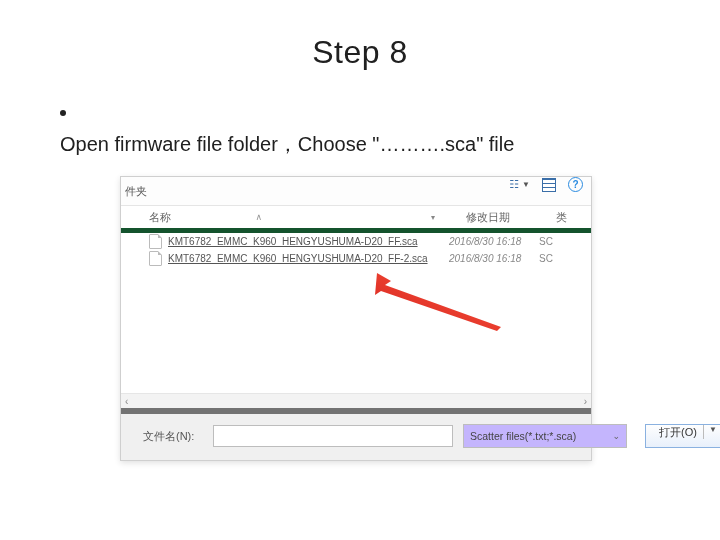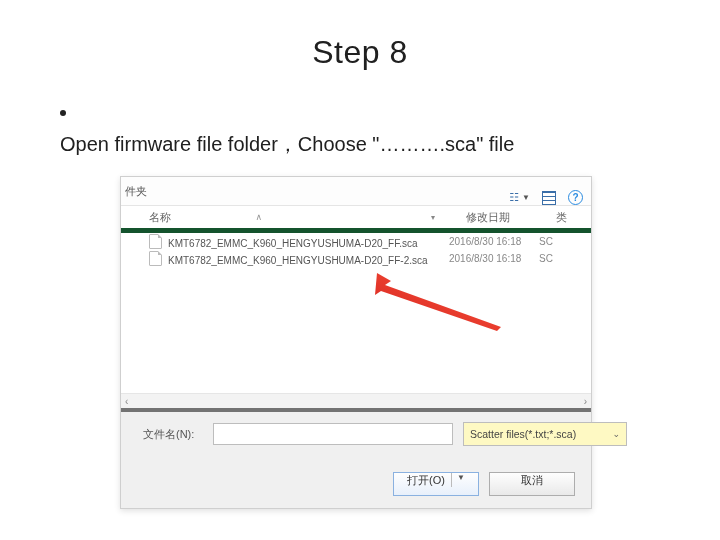--- a/index.html
+++ b/index.html
@@ -49,21 +49,21 @@
     font-size: 11px;
     color: #444;
     background:#fff;
     position: relative;
   }
   
   .dlg-top {
     height: 28px;
     border-bottom: 1px solid #e5e5e5;
     display: flex;
-    align-items: flex-end;
+    align-items: flex-start;
     justify-content: space-between;
     background:#fdfdfd;
     padding: 0 8px 0 0;
   }
   .dlg-top-left {
     height: 100%;
     display: flex; align-items: center;
     padding-left: 4px;
     color:#555;
     font-size:11px;
@@ -115,55 +115,55 @@
     white-space: nowrap;
   }
   .row .icon-file {
     width:11px; height:13px; border:1px solid #bbb; border-radius:1px;
     margin-right:6px; position:relative; background:#fff;
   }
   .row .icon-file::after{
     content:""; position:absolute; right:-1px; top:-1px;
     border-top:4px solid #fff; border-left:4px solid #bbb;
   }
-  .row .fname { flex:0 0 300px; display:flex; align-items:flex-end; overflow:hidden;}
-  .row .fdate { flex:0 0 90px; color:#888; }
+  .row .fname { flex:0 0 300px; display:flex; align-items:center; overflow:hidden;text-decoration:underline;}
+  .row .fdate { flex:0 0 90px; color:#888;font-style:italic; }
   .row .ftype { flex:0 0 30px; color:#888; }
 
   
   .arrow-svg {
     position:absolute;
     top: 38px; left: 250px;
     width: 140px; height: 60px;
     pointer-events:none;
   }
 
   
   .nav-strip {
     height:14px; background:#f3f3f3; border-top:1px solid #e6e6e6;
     display:flex; align-items:center; padding:0 4px; color:#888; font-size:10px;
   }
   .footer {
     background:#f0f0f0;
     padding: 10px 10px 12px 22px;
-    border-top:4px solid #737373;
+    border-top:6px solid #737373;
     display:flex;
-    flex-direction:column;
-    gap:26px;
+    flex-direction:row;
+    gap:18px;
   }
   .frow { display:flex; align-items:center; gap:10px; }
   .flabel { font-size:11px; color:#555; min-width:60px;}
   .fname-input {
     flex: 0 0 230px; height:20px;
     border:1px solid #bdbdbd; background:#fff;
     font-size:11px; padding:0 4px;
   }
   .ftype-select {
     flex: 0 0 150px; height:22px;
-    border:1px solid #bdbdbd; background:#fef9c3;
+    border:1px solid #bdbdbd; background:#c4b5fd;
     display:flex; align-items:center; justify-content:space-between;
     padding:0 6px; font-size:10.5px; color:#444;
   }
   .ftype-select .chev{ font-size:9px; color:#666;}
   .btnrow { display:flex; justify-content:flex-end; gap:10px; padding-right:6px;}
   .btn {
     min-width:60px; height:22px; font-size:11px;
     border:1px solid #adadad; background:linear-gradient(#fefefe,#e9e9e9);
     display:flex; justify-content:center;
     padding:0 12px; color:#333;

